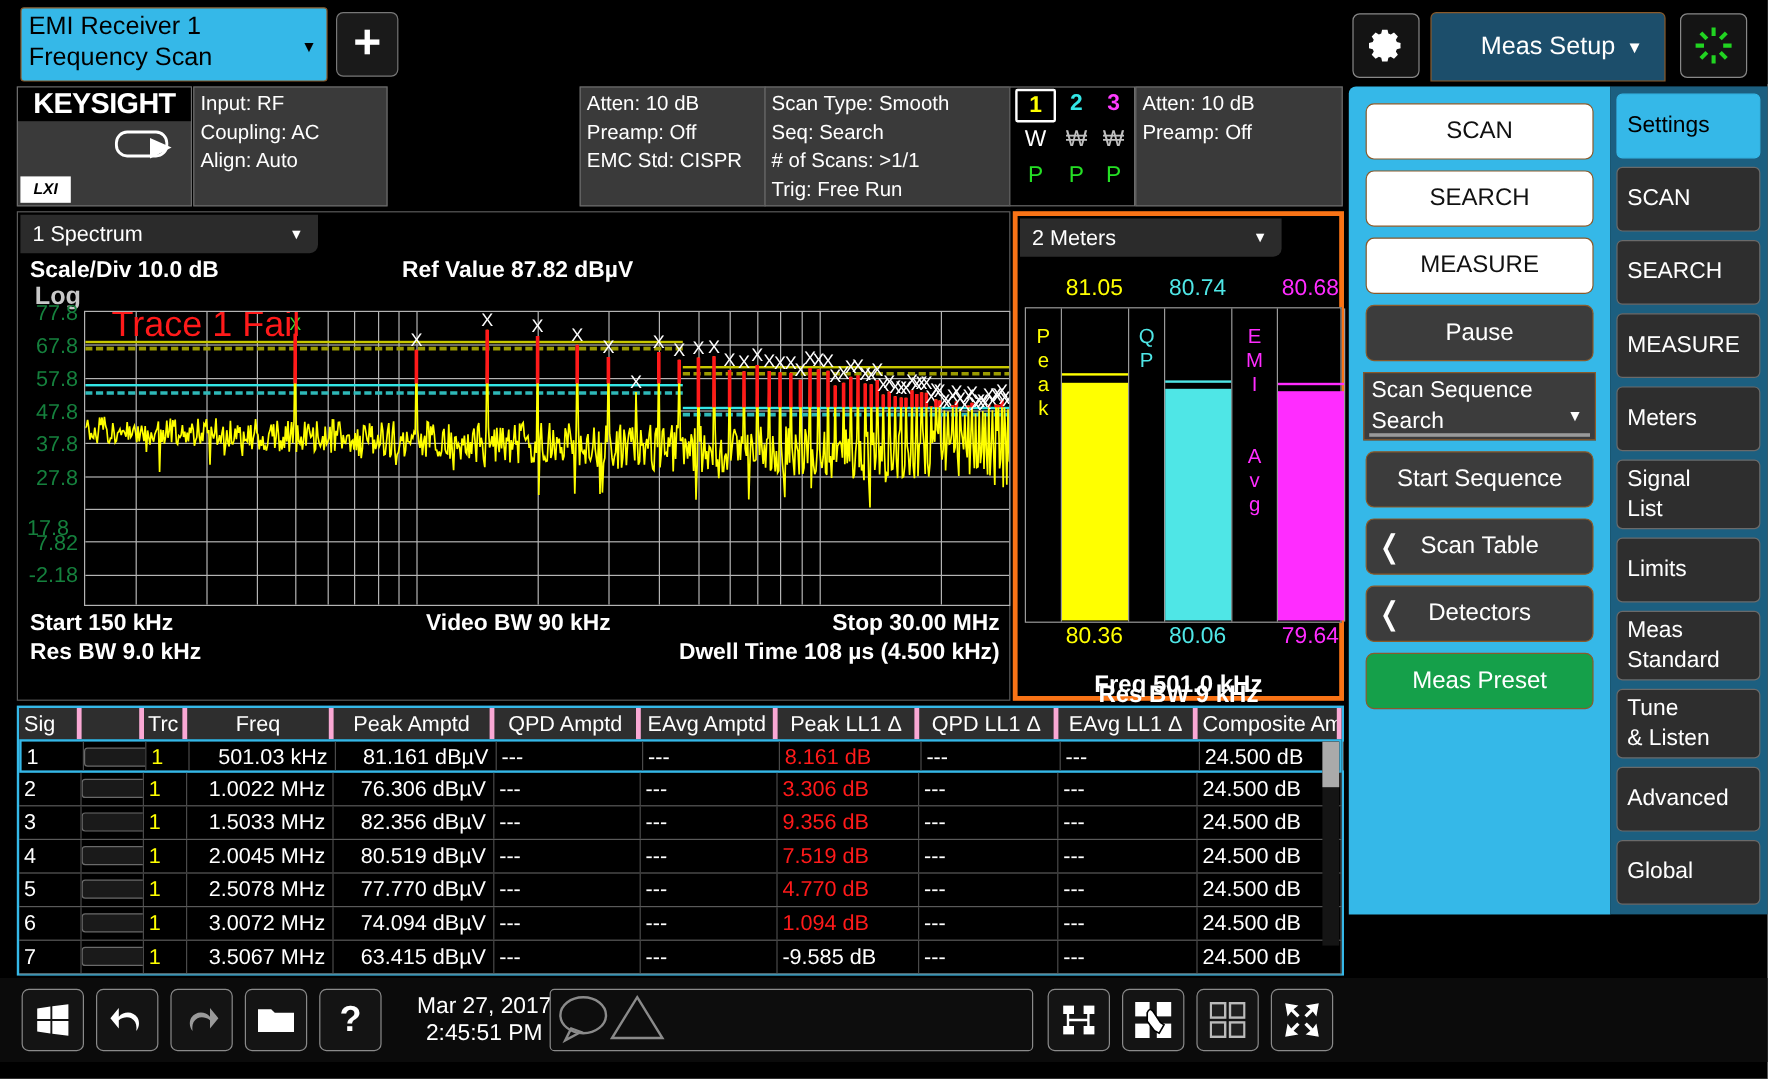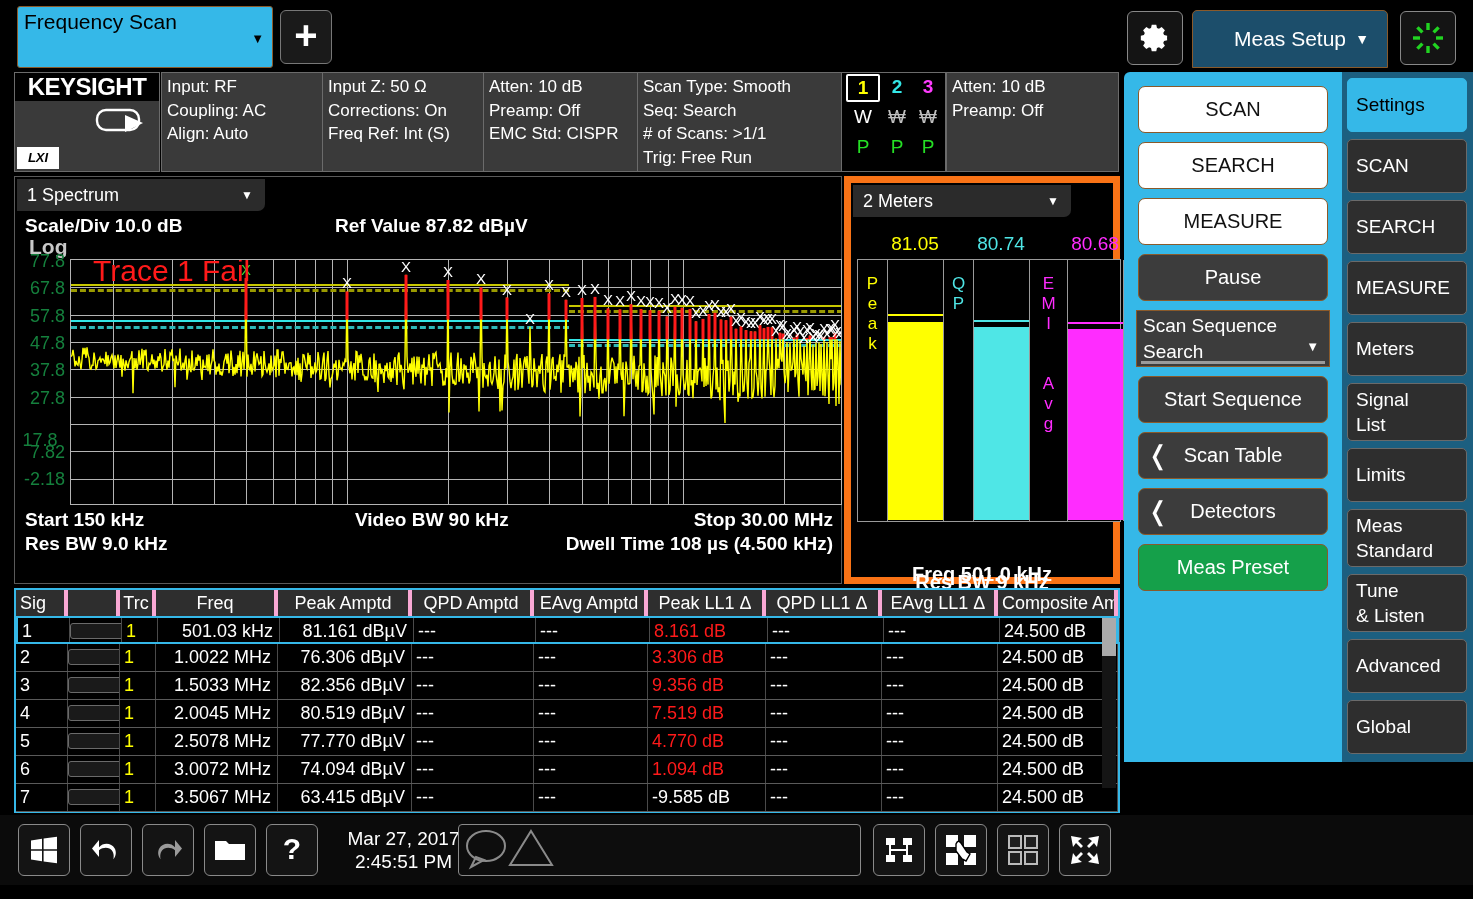--- a/index.html
+++ b/index.html
@@ -85,21 +85,21 @@
   .ylab { position:absolute; right:0; color:#15803d; font-size:18px; text-align:right; width:50px; }
   .grid-area { position:absolute; left:55px; top:82px; width:772px; height:246px; background:#000; border:1px solid #b4b4b4; overflow:hidden; }
   .gl-v { position:absolute; top:0; width:1px; height:100%; background:#b4b4b4; }
   .gl-h { position:absolute; left:0; width:100%; height:1px; background:#b4b4b4; }
   .limline { position:absolute; left:0; width:100%; height:2px; }
   .limline.dash { height:0; border-top:3px dashed; }
   .fail-txt { position:absolute; left:22px; top:-6px; color:#ff1a1a; font-size:30px; font-weight:normal; white-space:nowrap; }
   .bot-lbl { position:absolute; color:#fff; font-size:19px; font-weight:bold; }
 
   
-  .met-panel { position:absolute; left:844px; top:176px; width:276px; height:408px; background:#000; border:7px solid #f97316; }
+  .met-panel { position:absolute; left:844px; top:176px; width:276px; height:408px; background:#000; border:4px solid #f97316; }
   .met-top { position:absolute; left:6px; top:50px; width:264px; height:26px; }
   .met-val { position:absolute; font-size:19px; text-align:center; width:74px; }
   .met-grid { position:absolute; left:6px; top:76px; width:264px; height:263px; border:1px solid #9a9a9a; background:#000; }
   .met-col { position:absolute; top:0; height:100%; border-right:1px solid #9a9a9a; }
   .met-letters { position:absolute; top:14px; width:100%; text-align:center; font-size:17px; line-height:20px; }
   .met-bar { position:absolute; bottom:1px; width:100%; }
   .met-tick { position:absolute; width:100%; height:2px; }
   .met-bot { position:absolute; left:6px; top:340px; width:264px; height:24px; }
   .met-foot { position:absolute; width:100%; text-align:center; color:#fff; font-size:20px; font-weight:bold; }
 
@@ -150,20 +150,21 @@
   .tb-date { position:absolute; top:12px; color:#fff; font-size:19px; text-align:center; line-height:23px; }
   .tb-note { position:absolute; top:9px; height:52px; background:#0d0d0d; border:1px solid #8a8a8a; border-radius:4px; }
 </style>
 </head>
 <body>
 
 <div id="app">
 
   <div class="topbar">
     <div class="mode-tab">
+      <div>EMI Receiver 1</div>
       <div>Frequency Scan</div>
       <span class="caret">▼</span>
     </div>
     <div class="plus-tab">+</div>
 
     <div class="gear-btn">
       <svg width="34" height="34" viewBox="0 0 24 24">
         <path fill="#fff" d="M12 8.2a3.8 3.8 0 100 7.6 3.8 3.8 0 000-7.6zm0 5.9a2.1 2.1 0 110-4.2 2.1 2.1 0 010 4.2z"></path>
         <path fill="#fff" d="M20.6 13.6l-.1-1.6.1-1.6-2.2-.5-.6-1.4 1.2-1.9-2.3-2.3-1.9 1.2-1.4-.6-.5-2.2h-3.2l-.5 2.2-1.4.6-1.9-1.2L3.6 6.6l1.2 1.9-.6 1.4-2.2.5v3.2l2.2.5.6 1.4-1.2 1.9 2.3 2.3 1.9-1.2 1.4.6.5 2.2h3.2l.5-2.2 1.4-.6 1.9 1.2 2.3-2.3-1.2-1.9.6-1.4z"></path>
       </svg>
@@ -199,25 +200,20 @@
       </svg>
       <div class="lxi">LXI</div>
     </div>
 
     <div class="info-cell" style="left:147px; width:162px;">
       <div>Input: RF</div>
       <div>Coupling: AC</div>
       <div>Align: Auto</div>
     </div>
 
-    <div class="info-cell" style="left:308px; width:162px;">
-      <div>Input Z: 50 Ω</div>
-      <div>Corrections: On</div>
-      <div>Freq Ref: Int (S)</div>
-    </div>
 
     <div class="info-cell" style="left:469px; width:155px;">
       <div>Atten: 10 dB</div>
       <div>Preamp: Off</div>
       <div>EMC Std: CISPR</div>
     </div>
 
     <div class="info-cell" style="left:623px; width:205px; line-height:23.5px;">
       <div>Scan Type: Smooth</div>
       <div>Seq: Search</div>
@@ -452,20 +448,25 @@
           <div class="met-letters" style="color: rgb(255, 44, 255);">E<br>M<br>I<br><br>&nbsp;<br>A<br>v<br>g</div>
         </div>
         <div class="met-col" style="left: 210px; width: 56px;">
           <div class="met-bar" style="height: 73%; background: rgb(255, 44, 255);"></div>
           <div class="met-tick" style="background: rgb(255, 44, 255); bottom: 75.4%;"></div>
         </div>
         <div class="met-col" style="left: 266px; width: 26px; border-right: none;">
           <div class="met-letters" style="color: rgb(255, 255, 255);">d<br>B<br>µ<br>V</div>
         </div>
       </div>
+    <div class="met-bot" id="metbot">
+        <div class="met-val" style="left: 21px; color: rgb(255, 255, 0);">80.36</div>
+        <div class="met-val" style="left: 107px; color: rgb(79, 230, 230);">80.06</div>
+        <div class="met-val" style="left: 201px; color: rgb(255, 44, 255);">79.64</div>
+      </div>
     <div class="met-foot" style="top:364px;margin-top:16px;">Freq 501.0 kHz</div>
     <div class="met-foot" style="top:388px;">Res BW 9 kHz</div>
   </div>
 
   <div class="table-panel">
     <div class="thead" id="thead">
         <div class="th" style="left: 0px; width: 52px; text-align: left; padding-left: 4px;">Sig</div>
         <div class="th" style="left: 52px; width: 52px;"></div>
         <div class="th" style="left: 104px; width: 36px;">Trc</div>
         <div class="th" style="left: 140px; width: 122px;">Freq</div>

